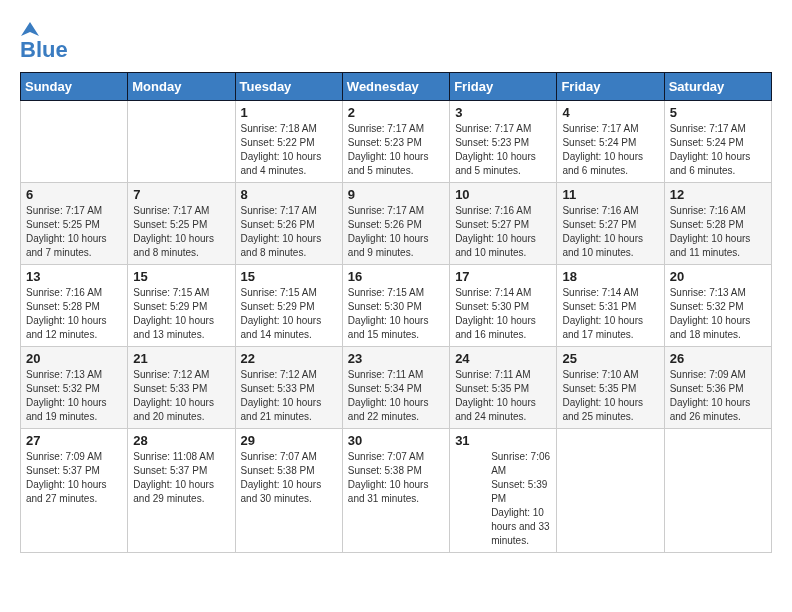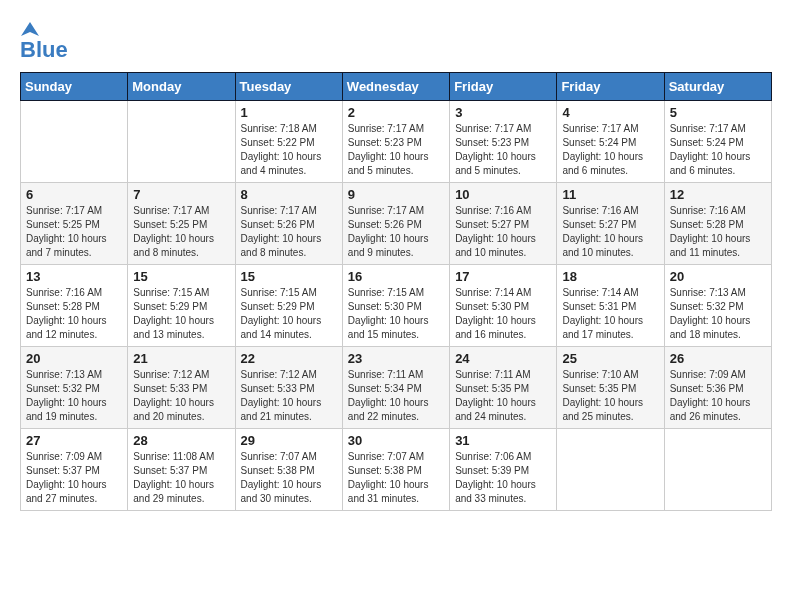--- a/index.html
+++ b/index.html
@@ -301,21 +301,21 @@
 Daylight: 10 hours and 30 minutes.</div>
         </td>
         <td>
           <span class="day-number">30</span>
           <div class="day-info" style="white-space: pre-line;">Sunrise: 7:07 AM
 Sunset: 5:38 PM
 Daylight: 10 hours and 31 minutes.</div>
         </td>
         <td>
           <span class="day-number">31</span>
-          <div class="day-info" style="white-space: pre-line;">Sunrise: 7:06 AM
+          <div class="day-info" style="white-space: pre-line; margin-left: 36px;">Sunrise: 7:06 AM
 Sunset: 5:39 PM
 Daylight: 10 hours and 33 minutes.</div>
         </td>
         <td class="empty-cell"></td>
         <td class="empty-cell"></td>
       </tr>
     </tbody>
 </table>
 
 </body></html>

